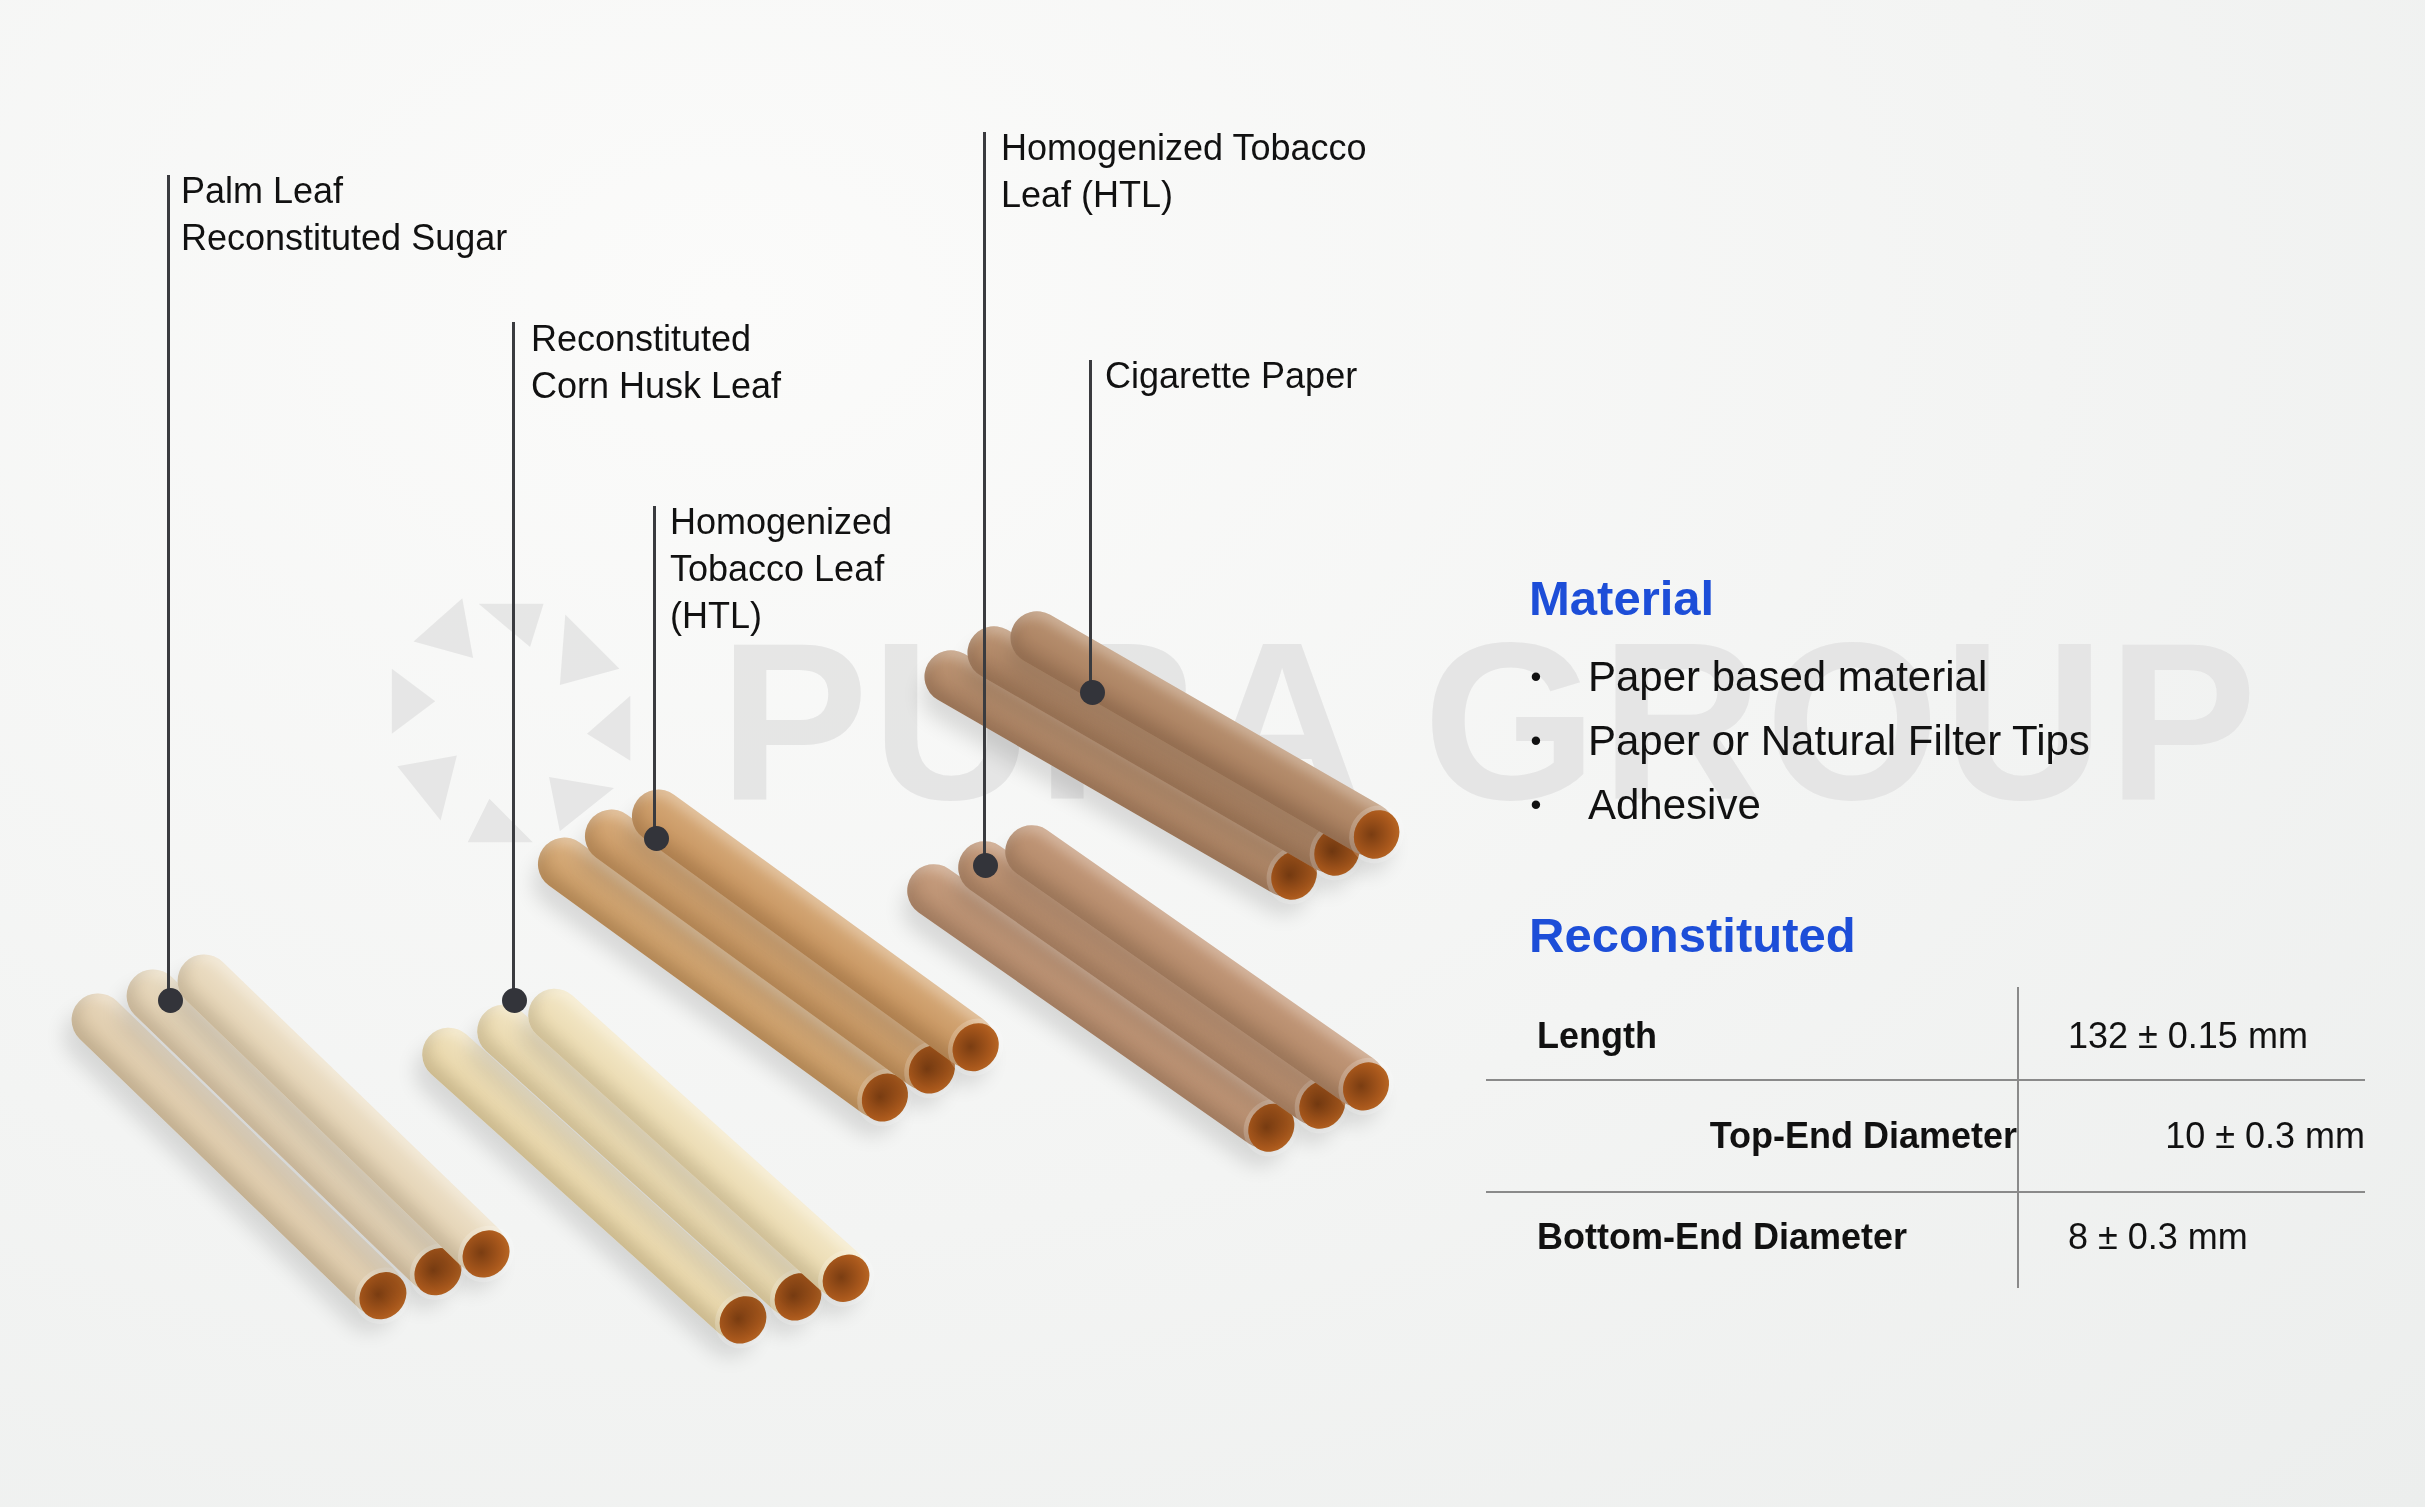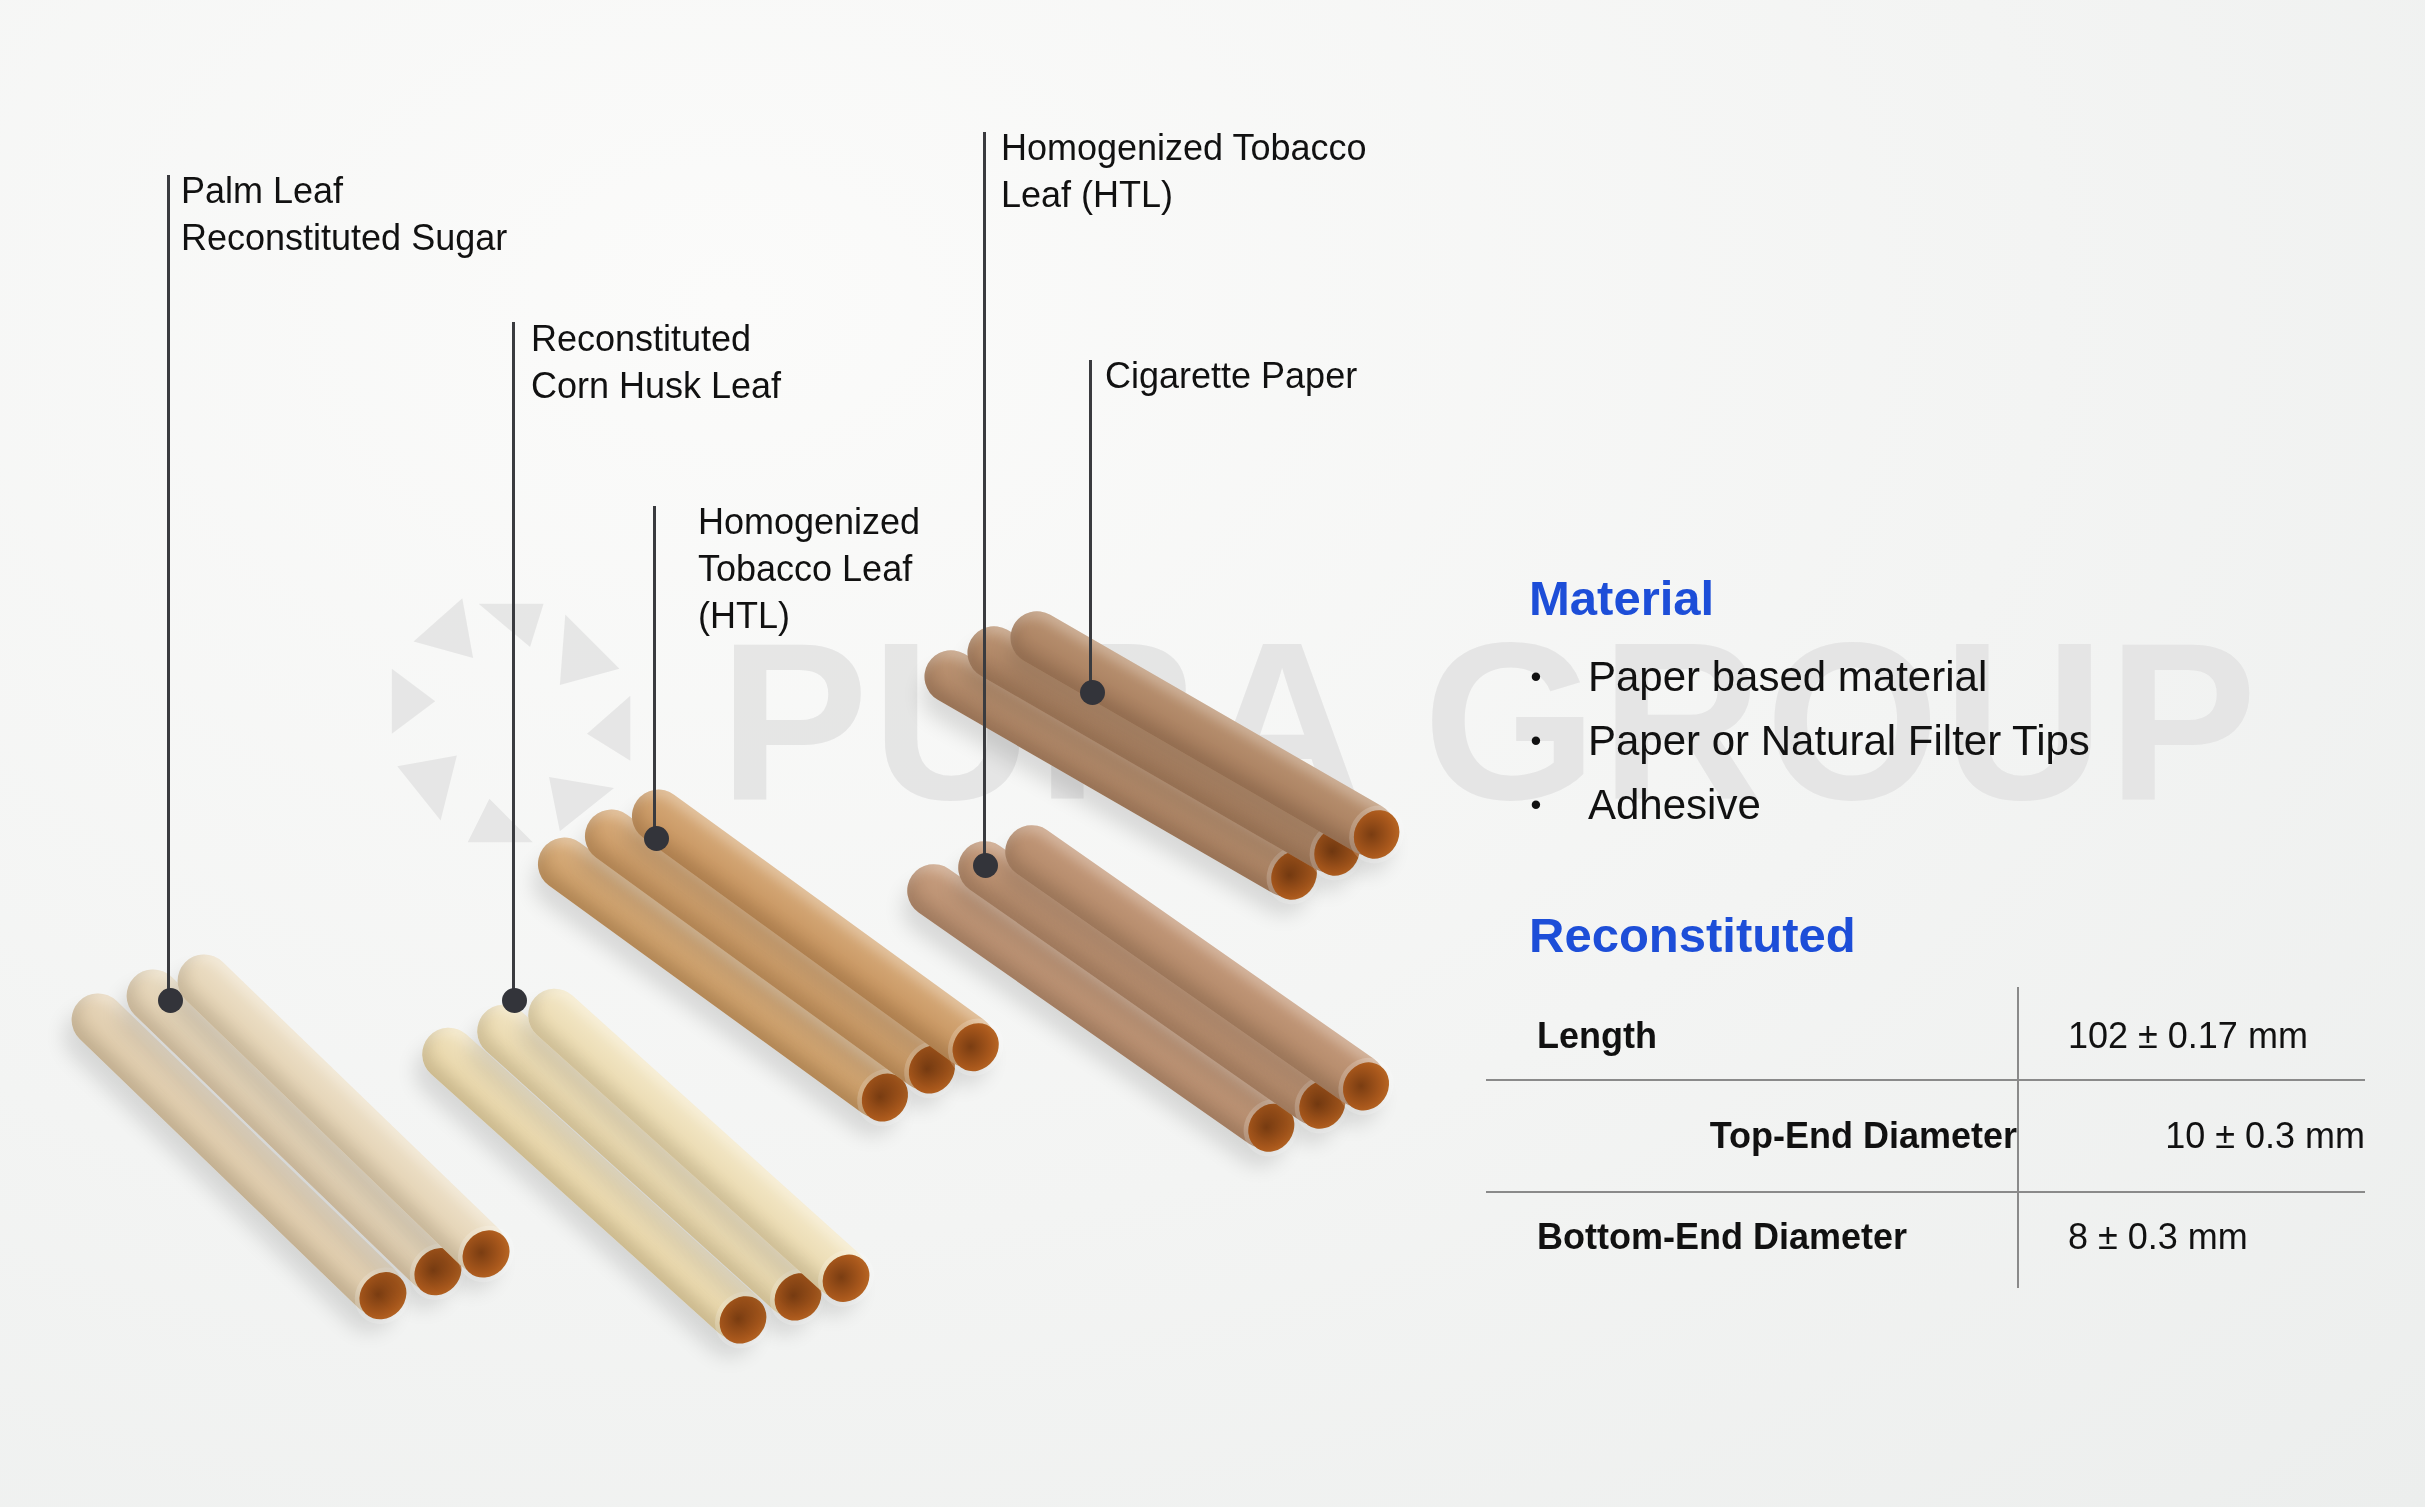--- a/index.html
+++ b/index.html
@@ -144,21 +144,21 @@
     <div class="callout-dot" style="left:513px;top:1001px;"></div>
     <div class="callout-text" style="left:531px;top:315px;">
       <div>Reconstituted</div>
       <div>Corn Husk Leaf</div>
     </div>
   </div>
 
   <div>
     <div class="callout-line" style="left:653px;top:506px;height:333px;"></div>
     <div class="callout-dot" style="left:655px;top:839px;"></div>
-    <div class="callout-text" style="left:670px;top:498px;margin-left:28px;">
+    <div class="callout-text" style="left:670px;top:498px;">
       <div>Homogenized</div>
       <div>Tobacco Leaf</div>
       <div>(HTL)</div>
     </div>
   </div>
 
   <div>
     <div class="callout-line" style="left:983px;top:132px;height:734px;"></div>
     <div class="callout-dot" style="left:984px;top:866px;"></div>
     <div class="callout-text" style="left:1001px;top:124px;">
@@ -180,21 +180,21 @@
     <li><span class="bullet">•</span><span>Paper based material</span></li>
     <li><span class="bullet">•</span><span>Paper or Natural Filter Tips</span></li>
     <li><span class="bullet">•</span><span>Adhesive</span></li>
   </ul>
 
   <div class="section-title" style="left:1529px;top:907px;">Reconstituted</div>
   <table class="spec-table">
     <tbody>
         <tr>
       <td class="k">Length</td>
-      <td class="v">102 ± 0.17 mm</td>
+      <td class="v">132 ± 0.15 mm</td>
     </tr>
     <tr>
       <td class="k">Top-End Diameter</td>
       <td class="v">10 ± 0.3 mm</td>
     </tr>
     <tr>
       <td class="k">Bottom-End Diameter</td>
       <td class="v">8 ± 0.3 mm</td>
     </tr>
   </tbody>

